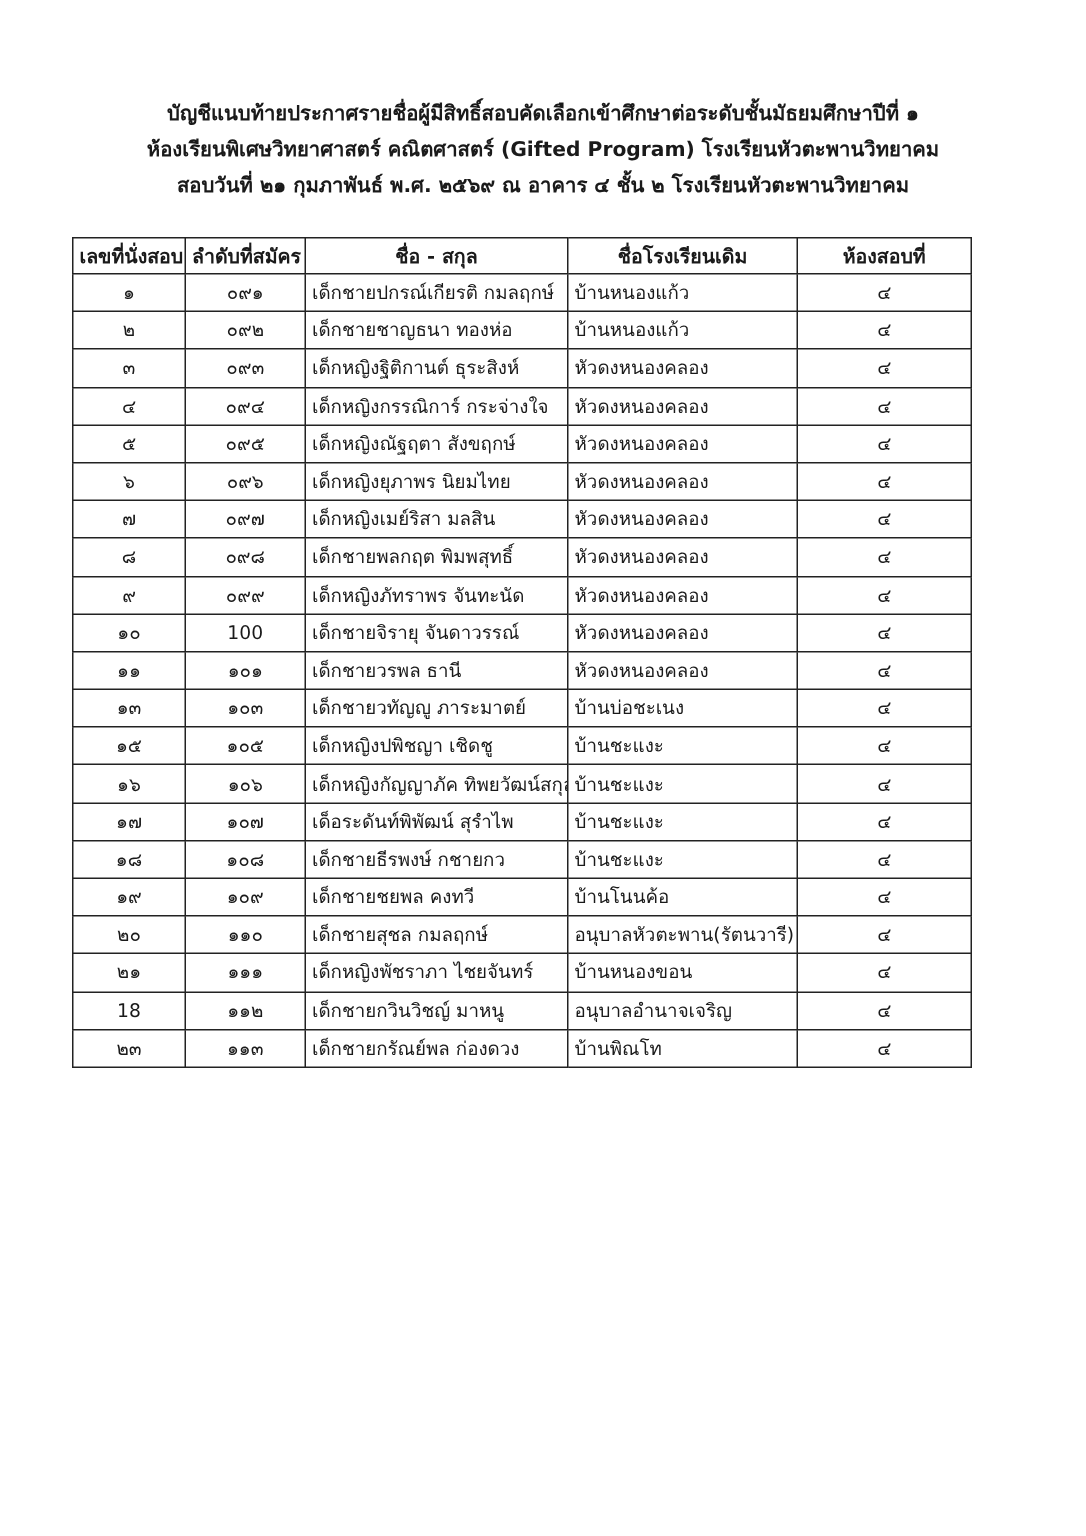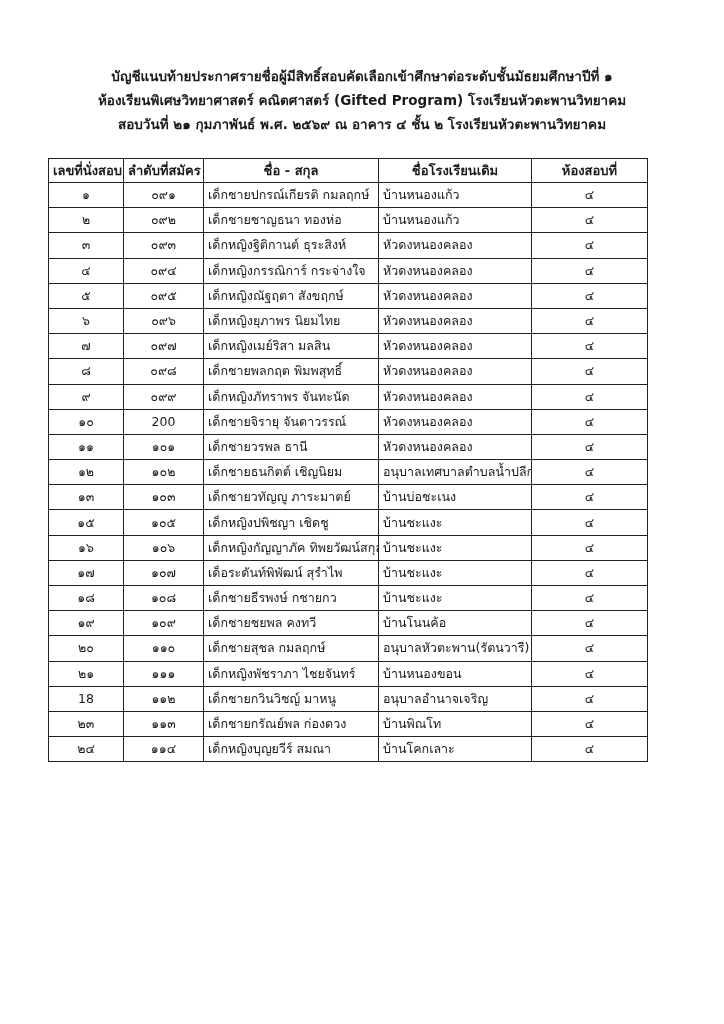--- a/index.html
+++ b/index.html
@@ -116,37 +116,30 @@
       </tr>
       <tr>
         <td class="c-center">๙</td>
         <td class="c-center">๐๙๙</td>
         <td class="c-left">เด็กหญิงภัทราพร จันทะนัด</td>
         <td class="c-left">หัวดงหนองคลอง</td>
         <td class="c-center">๔</td>
       </tr>
       <tr>
         <td class="c-center">๑๐</td>
-        <td class="c-center">200</td>
+        <td class="c-center">100</td>
         <td class="c-left">เด็กชายจิรายุ จันดาวรรณ์</td>
         <td class="c-left">หัวดงหนองคลอง</td>
         <td class="c-center">๔</td>
       </tr>
       <tr>
         <td class="c-center">๑๑</td>
         <td class="c-center">๑๐๑</td>
         <td class="c-left">เด็กชายวรพล ธานี</td>
         <td class="c-left">หัวดงหนองคลอง</td>
-        <td class="c-center">๔</td>
-      </tr>
-      <tr>
-        <td class="c-center">๑๒</td>
-        <td class="c-center">๑๐๒</td>
-        <td class="c-left">เด็กชายธนกิตต์ เชิญนิยม</td>
-        <td class="c-left">อนุบาลเทศบาลตำบลน้ำปลีก</td>
         <td class="c-center">๔</td>
       </tr>
       <tr>
         <td class="c-center">๑๓</td>
         <td class="c-center">๑๐๓</td>
         <td class="c-left">เด็กชายวทัญญู ภาระมาตย์</td>
         <td class="c-left">บ้านบ่อชะเนง</td>
         <td class="c-center">๔</td>
       </tr>
       <tr>
@@ -205,21 +198,14 @@
         <td class="c-left">อนุบาลอำนาจเจริญ</td>
         <td class="c-center">๔</td>
       </tr>
       <tr>
         <td class="c-center">๒๓</td>
         <td class="c-center">๑๑๓</td>
         <td class="c-left">เด็กชายกรัณย์พล ก่องดวง</td>
         <td class="c-left">บ้านพิณโท</td>
         <td class="c-center">๔</td>
       </tr>
-      <tr>
-        <td class="c-center">๒๔</td>
-        <td class="c-center">๑๑๔</td>
-        <td class="c-left">เด็กหญิงบุญยวีร์ สมณา</td>
-        <td class="c-left">บ้านโคกเลาะ</td>
-        <td class="c-center">๔</td>
-      </tr>
     </tbody>
 </table>
 
 </body></html>

